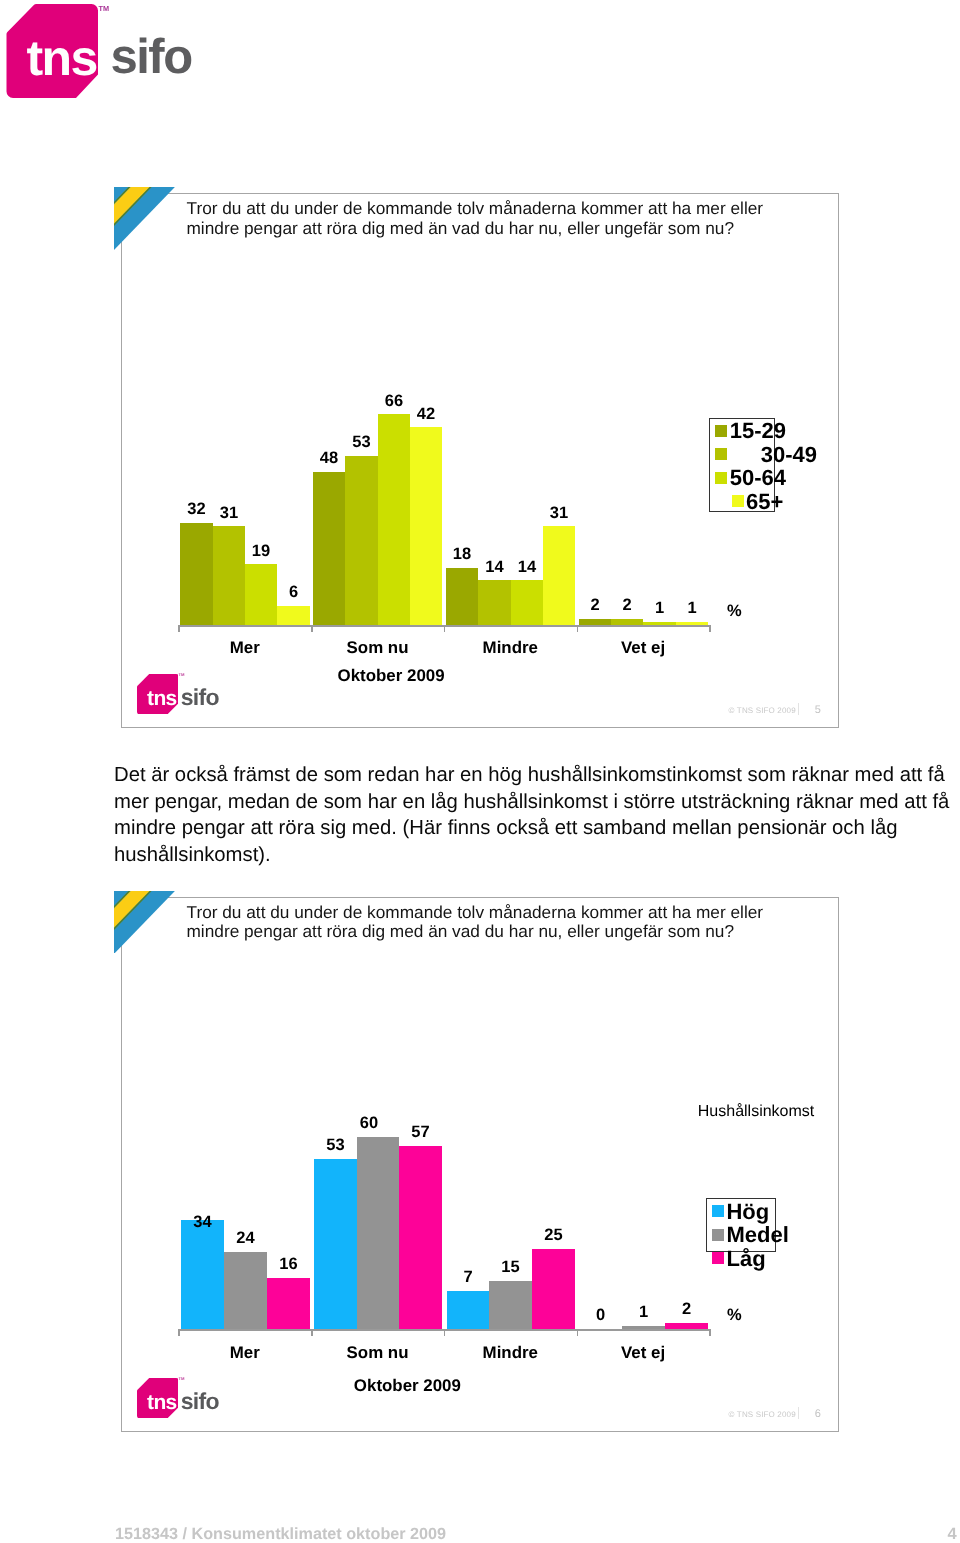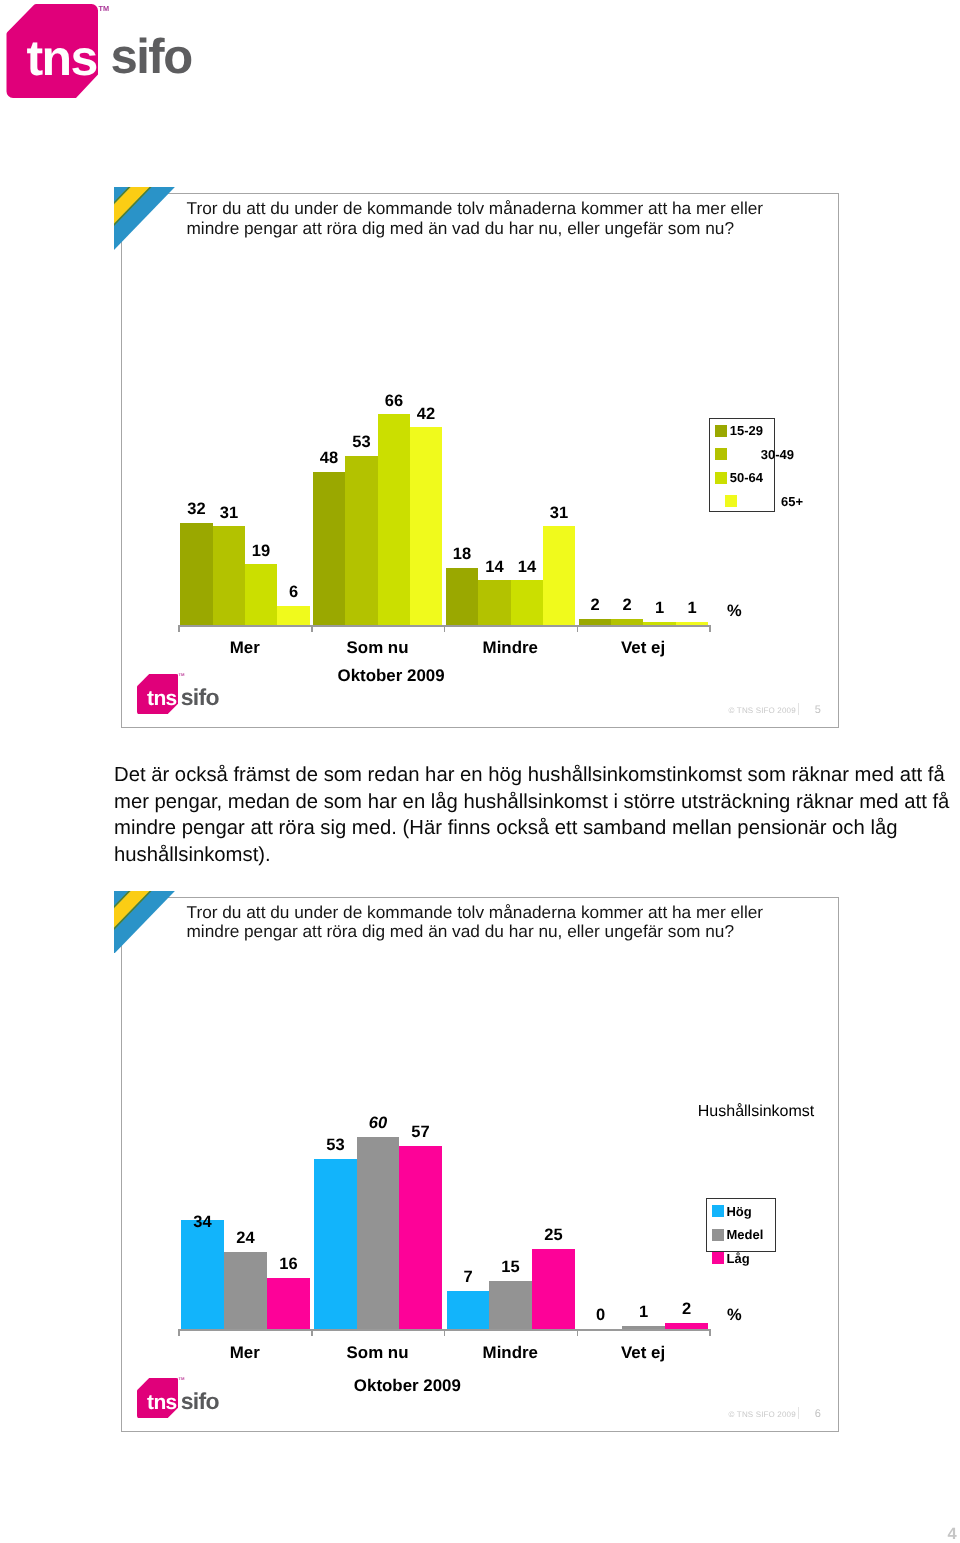--- a/index.html
+++ b/index.html
@@ -33,21 +33,21 @@
   .axis{position:absolute;height:1.6px;background:#9a9a9a;}
   .tick{position:absolute;width:1.6px;height:7px;background:#9a9a9a;}
   .bar{position:absolute;}
   .dlabel{position:absolute;font-size:16.5px;font-weight:700;color:#000;text-align:center;}
   .catlabel{position:absolute;font-size:16.9px;font-weight:700;color:#000;text-align:center;}
   .pct{position:absolute;font-size:16.5px;font-weight:700;color:#000;}
   .periodlabel{position:absolute;font-size:16.9px;font-weight:700;color:#000;text-align:center;}
   .legend{position:absolute;border:1px solid #333;background:#fff;box-sizing:border-box;}
   .legend-row{position:absolute;display:flex;align-items:center;white-space:nowrap;}
   .legend-sw{width:12px;height:12px;}
-  .legend-tx{font-size:13px;font-weight:700;color:#000;margin-left:2.2px;line-height:11px;white-space:nowrap;}
+  .legend-tx{font-size:22px;font-weight:700;color:#000;margin-left:2.2px;line-height:11px;white-space:nowrap;}
   .legend-title{position:absolute;font-size:16px;color:#000;}
 
   
   .para{position:absolute;font-size:20.3px;color:#0a0a0a;line-height:26.6px;}
 
   
   .footer-txt{position:absolute;font-size:16.2px;font-weight:700;color:#c6c6c6;}
   .footer-no{position:absolute;font-size:16.5px;font-weight:700;color:#c6c6c6;}
 </style>
 </head>
@@ -136,21 +136,21 @@
           <span class="legend-tx">15-29</span>
         </div>
         <div class="legend-row" style="left:5.6px;top:29.7px;gap:31px;">
           <span class="legend-sw" style="background:#b3c200;"></span>
           <span class="legend-tx">30-49</span>
         </div>
         <div class="legend-row" style="left:5.6px;top:53.2px;">
           <span class="legend-sw" style="background:#cbdf00;"></span>
           <span class="legend-tx">50-64</span>
         </div>
-        <div class="legend-row" style="left:15px;top:76.7px;gap:42px;">
+        <div class="legend-row" style="left:22px;top:76.7px;">
           <span class="legend-sw" style="background:#f0fa1c;"></span>
           <span class="legend-tx">65+</span>
         </div>
       </div>
     </div>
 
   <div class="slide" id="slide2" style="left:121px;top:896.5px;width:718px;height:535px;"></div>
   <svg class="corner" style="left:113.8px;top:890.6px;width:60.9px;height:62.9px;" viewBox="0 0 61 63">
     <polygon points="0,0 61,0 0,63" fill="#2a93c8"></polygon>
     <polygon points="14.4,0 16.7,0 0,17.3 0,14.9" fill="#52802d"></polygon>
@@ -180,21 +180,21 @@
       <div class="tick" style="left:709.4px;top:1329.4px;"></div>
       <div class="bar" style="left:181px;top:1220.26px;width:43px;height:109.14px;background:#12b4fb;"></div>
       <div class="dlabel" style="left:169px;top:1197.26px;width:67px;margin-top:16px;">34</div>
       <div class="bar" style="left:224px;top:1252.3600000000001px;width:43px;height:77.03999999999999px;background:#939393;"></div>
       <div class="dlabel" style="left:212px;top:1229.3600000000001px;width:67px;">24</div>
       <div class="bar" style="left:267px;top:1278.0400000000002px;width:43px;height:51.36px;background:#fd0298;"></div>
       <div class="dlabel" style="left:255px;top:1255.0400000000002px;width:67px;">16</div>
       <div class="bar" style="left:314px;top:1159.27px;width:43px;height:170.13px;background:#12b4fb;"></div>
       <div class="dlabel" style="left:302px;top:1136.27px;width:67px;">53</div>
       <div class="bar" style="left:357px;top:1136.8000000000002px;width:42px;height:192.6px;background:#939393;"></div>
-      <div class="dlabel" style="left:345px;top:1113.8000000000002px;width:66px;font-style:italic;">60</div>
+      <div class="dlabel" style="left:336px;top:1113.8000000000002px;width:66px;">60</div>
       <div class="bar" style="left:399px;top:1146.43px;width:43px;height:182.97px;background:#fd0298;"></div>
       <div class="dlabel" style="left:387px;top:1123.43px;width:67px;">57</div>
       <div class="bar" style="left:447px;top:1290.88px;width:42px;height:38.519999999999996px;background:#12b4fb;"></div>
       <div class="dlabel" style="left:435px;top:1267.88px;width:66px;">7</div>
       <div class="bar" style="left:489px;top:1281.25px;width:43px;height:48.15px;background:#939393;"></div>
       <div class="dlabel" style="left:477px;top:1258.25px;width:67px;">15</div>
       <div class="bar" style="left:532px;top:1249.15px;width:43px;height:80.25px;background:#fd0298;"></div>
       <div class="dlabel" style="left:520px;top:1226.15px;width:67px;">25</div>
       <div class="bar" style="left:579px;top:1329.4px;width:43px;height:0px;background:#12b4fb;"></div>
       <div class="dlabel" style="left:567px;top:1306.4px;width:67px;">0</div>
@@ -220,14 +220,15 @@
         </div>
         <div class="legend-row" style="left:5.6px;top:53.2px;">
           <span class="legend-sw" style="background:#fd0298;"></span>
           <span class="legend-tx">Låg</span>
         </div>
       </div>
     </div>
 
   <div class="para" style="left:114px;top:762px;width:838px;">Det är också främst de som redan har en hög hushållsinkomstinkomst som räknar med att få mer pengar, medan de som har en låg hushållsinkomst i större utsträckning räknar med att få mindre pengar att röra sig med. (Här finns också ett samband mellan pensionär och låg hushållsinkomst).</div>
 
+  <div class="footer-txt" style="left:115px;top:1524.5px;">1518343 / Konsumentklimatet oktober 2009</div>
   <div class="footer-no" style="left:947.5px;top:1524.5px;">4</div>
 </div>
 
 </body></html>

